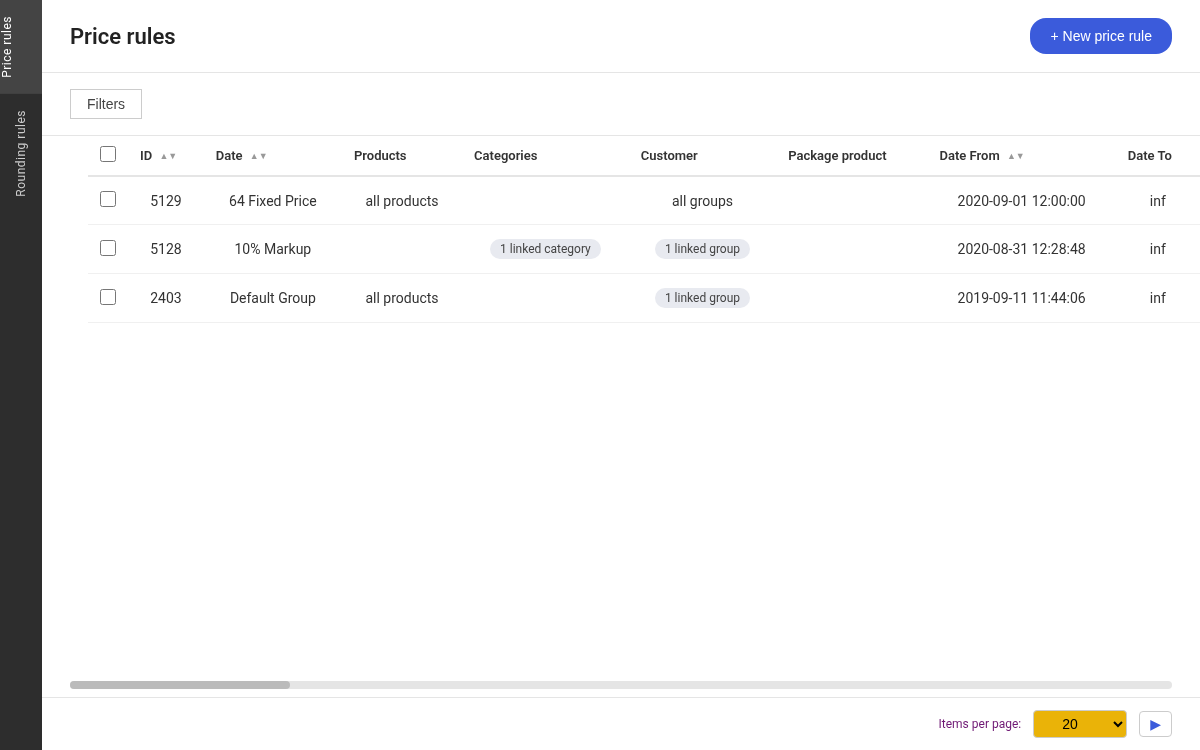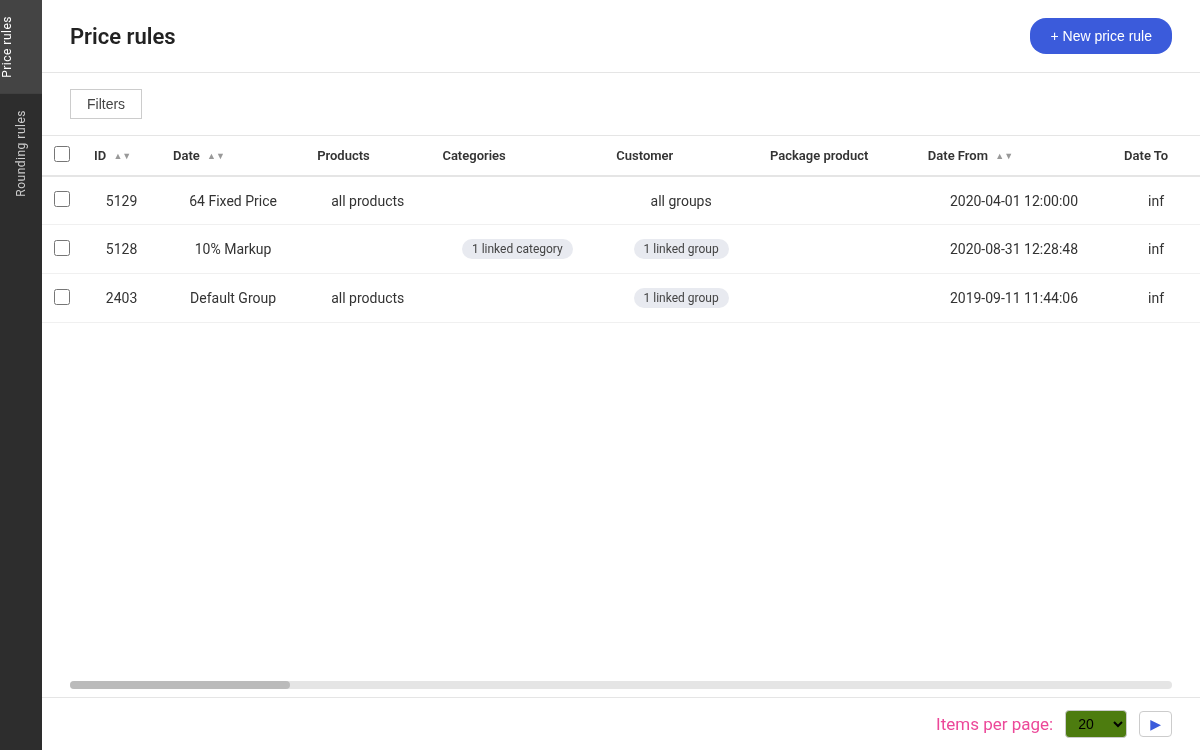--- a/index.html
+++ b/index.html
@@ -81,20 +81,21 @@
       padding: 6px 16px;
       font-size: 14px;
       cursor: pointer;
       color: #444;
     }
 
     .table-container {
       flex: 1;
       overflow-x: auto;
       overflow-y: auto;
+      margin-left: 46px;
     }
 
     table {
       width: 100%;
       border-collapse: collapse;
       font-size: 14px;
       min-width: 900px;
     }
 
     thead tr {
@@ -156,30 +157,30 @@
       display: flex;
       align-items: center;
       justify-content: flex-end;
       padding: 12px 28px;
       border-top: 1px solid #e5e5e5;
       background: #fff;
       gap: 12px;
     }
 
     .items-per-page-label {
-      font-size: 17px;
-      color: #ec4899;
+      font-size: 12px;
+      color: #701a75;
     }
 
     .items-per-page-select {
       border: 1px solid #ccc;
       border-radius: 4px;
-      padding: 4px 8px;
-      font-size: 14px;
-      background: #4d7c0f;
+      padding: 4px 24px;
+      font-size: 14px;
+      background: #eab308;
     }
 
     .scrollbar-track {
       height: 8px;
       background: #e5e5e5;
       border-radius: 4px;
       margin: 0 28px 8px;
       position: relative;
     }
 
@@ -264,21 +265,21 @@
       </thead>
       <tbody id="table-body">
       <tr>
             <td class="checkbox-col"><input type="checkbox" style=""></td>
             <td>5129</td>
             <td>64 Fixed Price</td>
             <td>all products</td>
             <td></td>
             <td>all groups</td>
             <td></td>
-            <td>2020-04-01 12:00:00</td>
+            <td>2020-09-01 12:00:00</td>
             <td>inf</td>
           </tr>
           <tr>
             <td class="checkbox-col"><input type="checkbox" style=""></td>
             <td>5128</td>
             <td>10% Markup</td>
             <td></td>
             <td><span class="badge">1 linked category</span></td>
             <td><span class="badge">1 linked group</span></td>
             <td></td>

